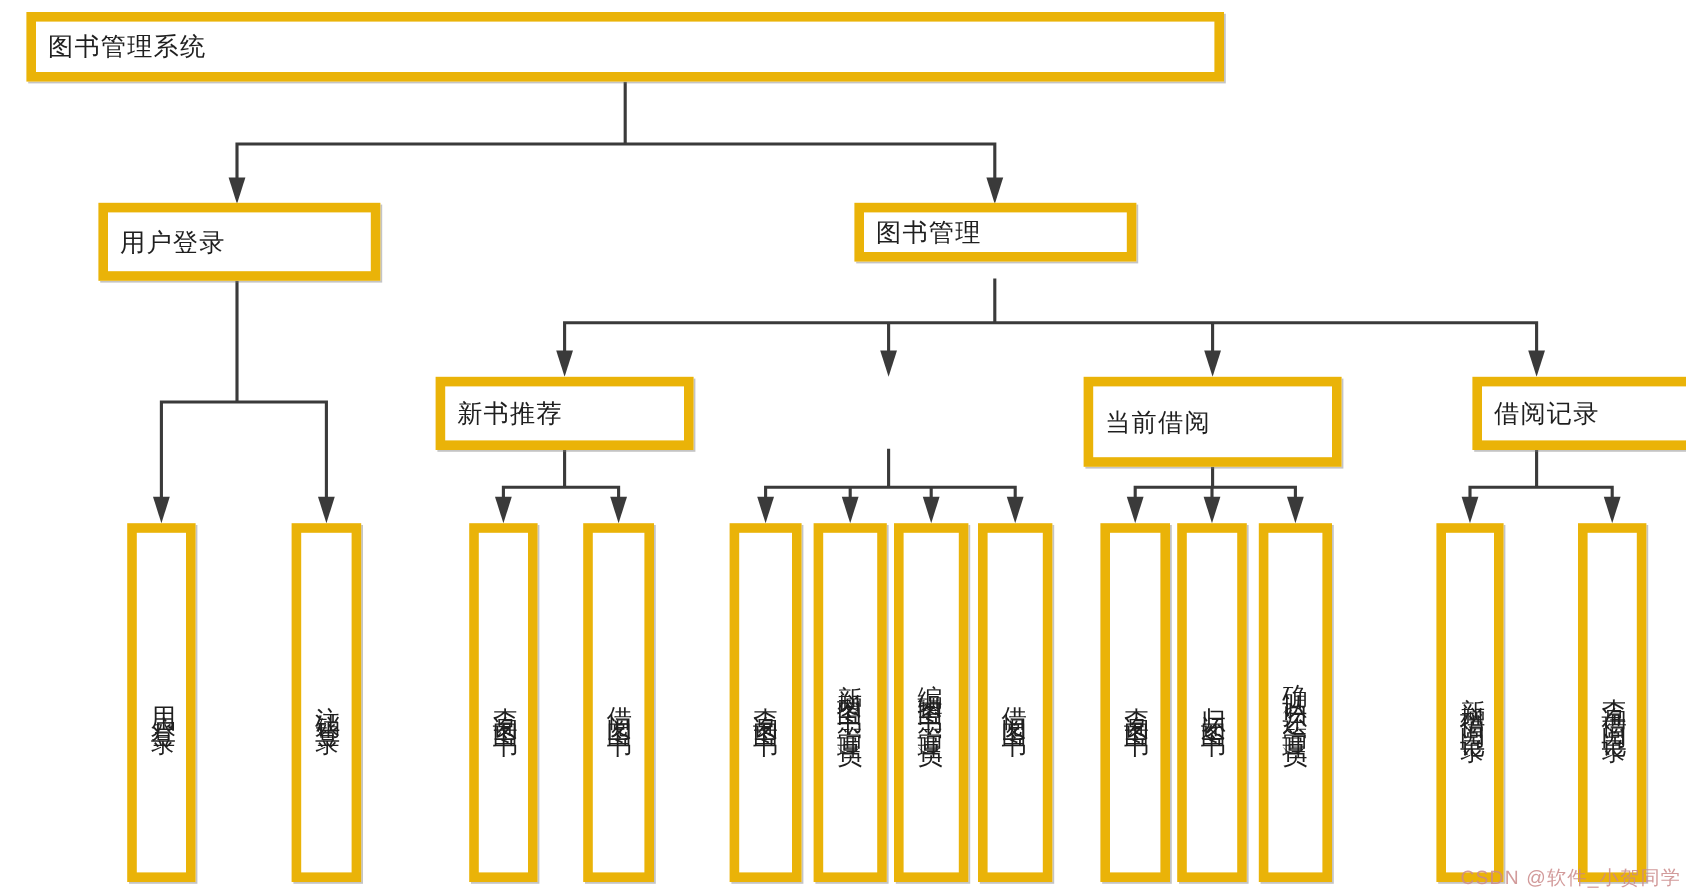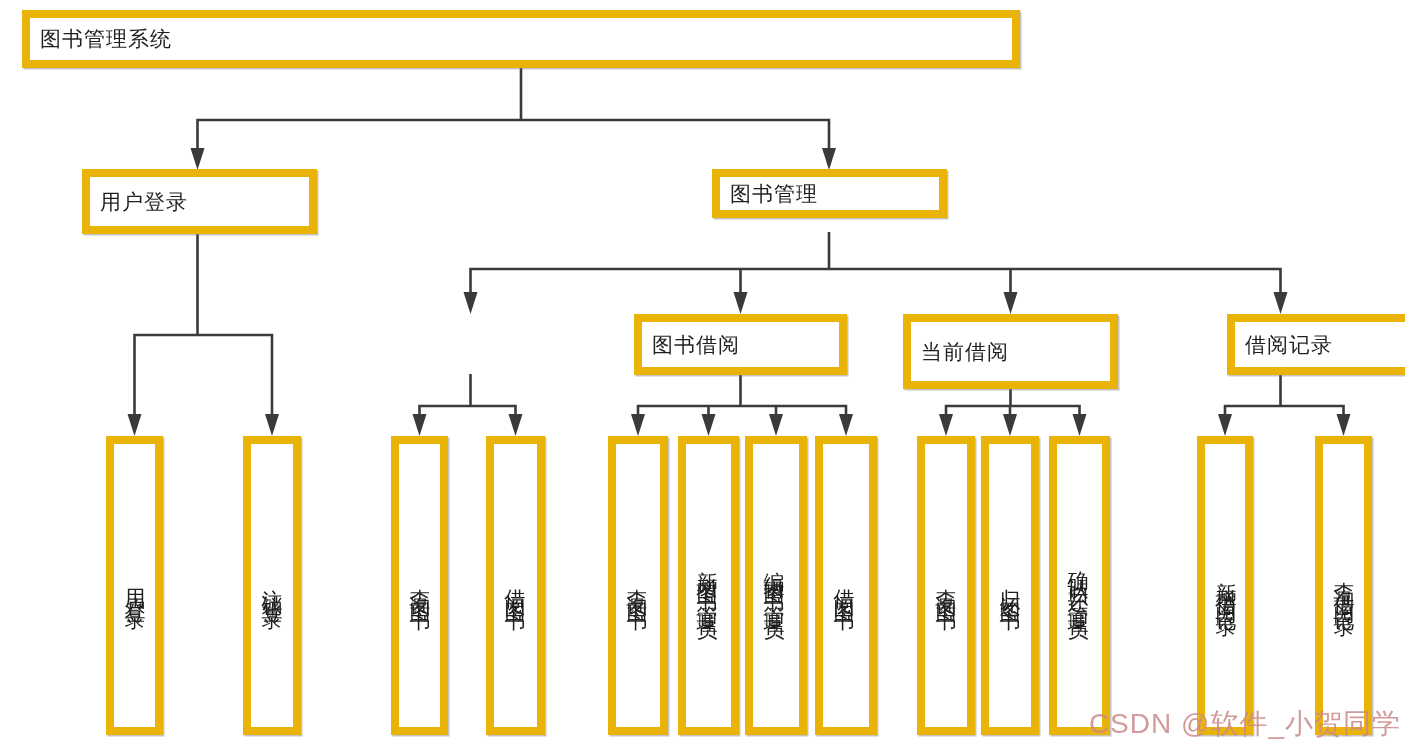--- a/index.html
+++ b/index.html
@@ -29,21 +29,21 @@
     font-size:21px;
     line-height:1.1;
     letter-spacing:7px;
     white-space:nowrap;
   }
   .label{display:block;}
   .watermark{
     position:absolute;
     right:4px;bottom:4px;
     z-index:5;
-    font-size:28px;
+    font-size:16px;
     letter-spacing:1px;
     color:#cb8a8a;
     opacity:.85;
   }
 </style>
 </head>
 <body>
 
 <div class="stage">
 
@@ -96,22 +96,22 @@
     <span class="label">图书管理系统</span>
   </div>
 
   <div class="node hbox" style="left:82px;top:169px;width:235px;height:65px">
     <span class="label">用户登录</span>
   </div>
   <div class="node hbox" style="left:712px;top:169px;width:235px;height:49px">
     <span class="label">图书管理</span>
   </div>
 
-  <div class="node hbox" style="left:634px;top:314px;width:213px;height:61px">
-    <span class="label">图书借阅</span>
+  <div class="node hbox" style="left:363px;top:314px;width:215px;height:61px">
+    <span class="label">新书推荐</span>
   </div>
   <div class="node hbox" style="left:903px;top:314px;width:215px;height:75px">
     <span class="label">当前借阅</span>
   </div>
   <div class="node hbox" style="left:1227px;top:314px;width:215px;height:61px">
     <span class="label">借阅记录</span>
   </div>
 
   <div class="node vbox" style="left:106px;top:436px;width:57px;height:299px">
     <span class="vlabel">用户登录</span>

